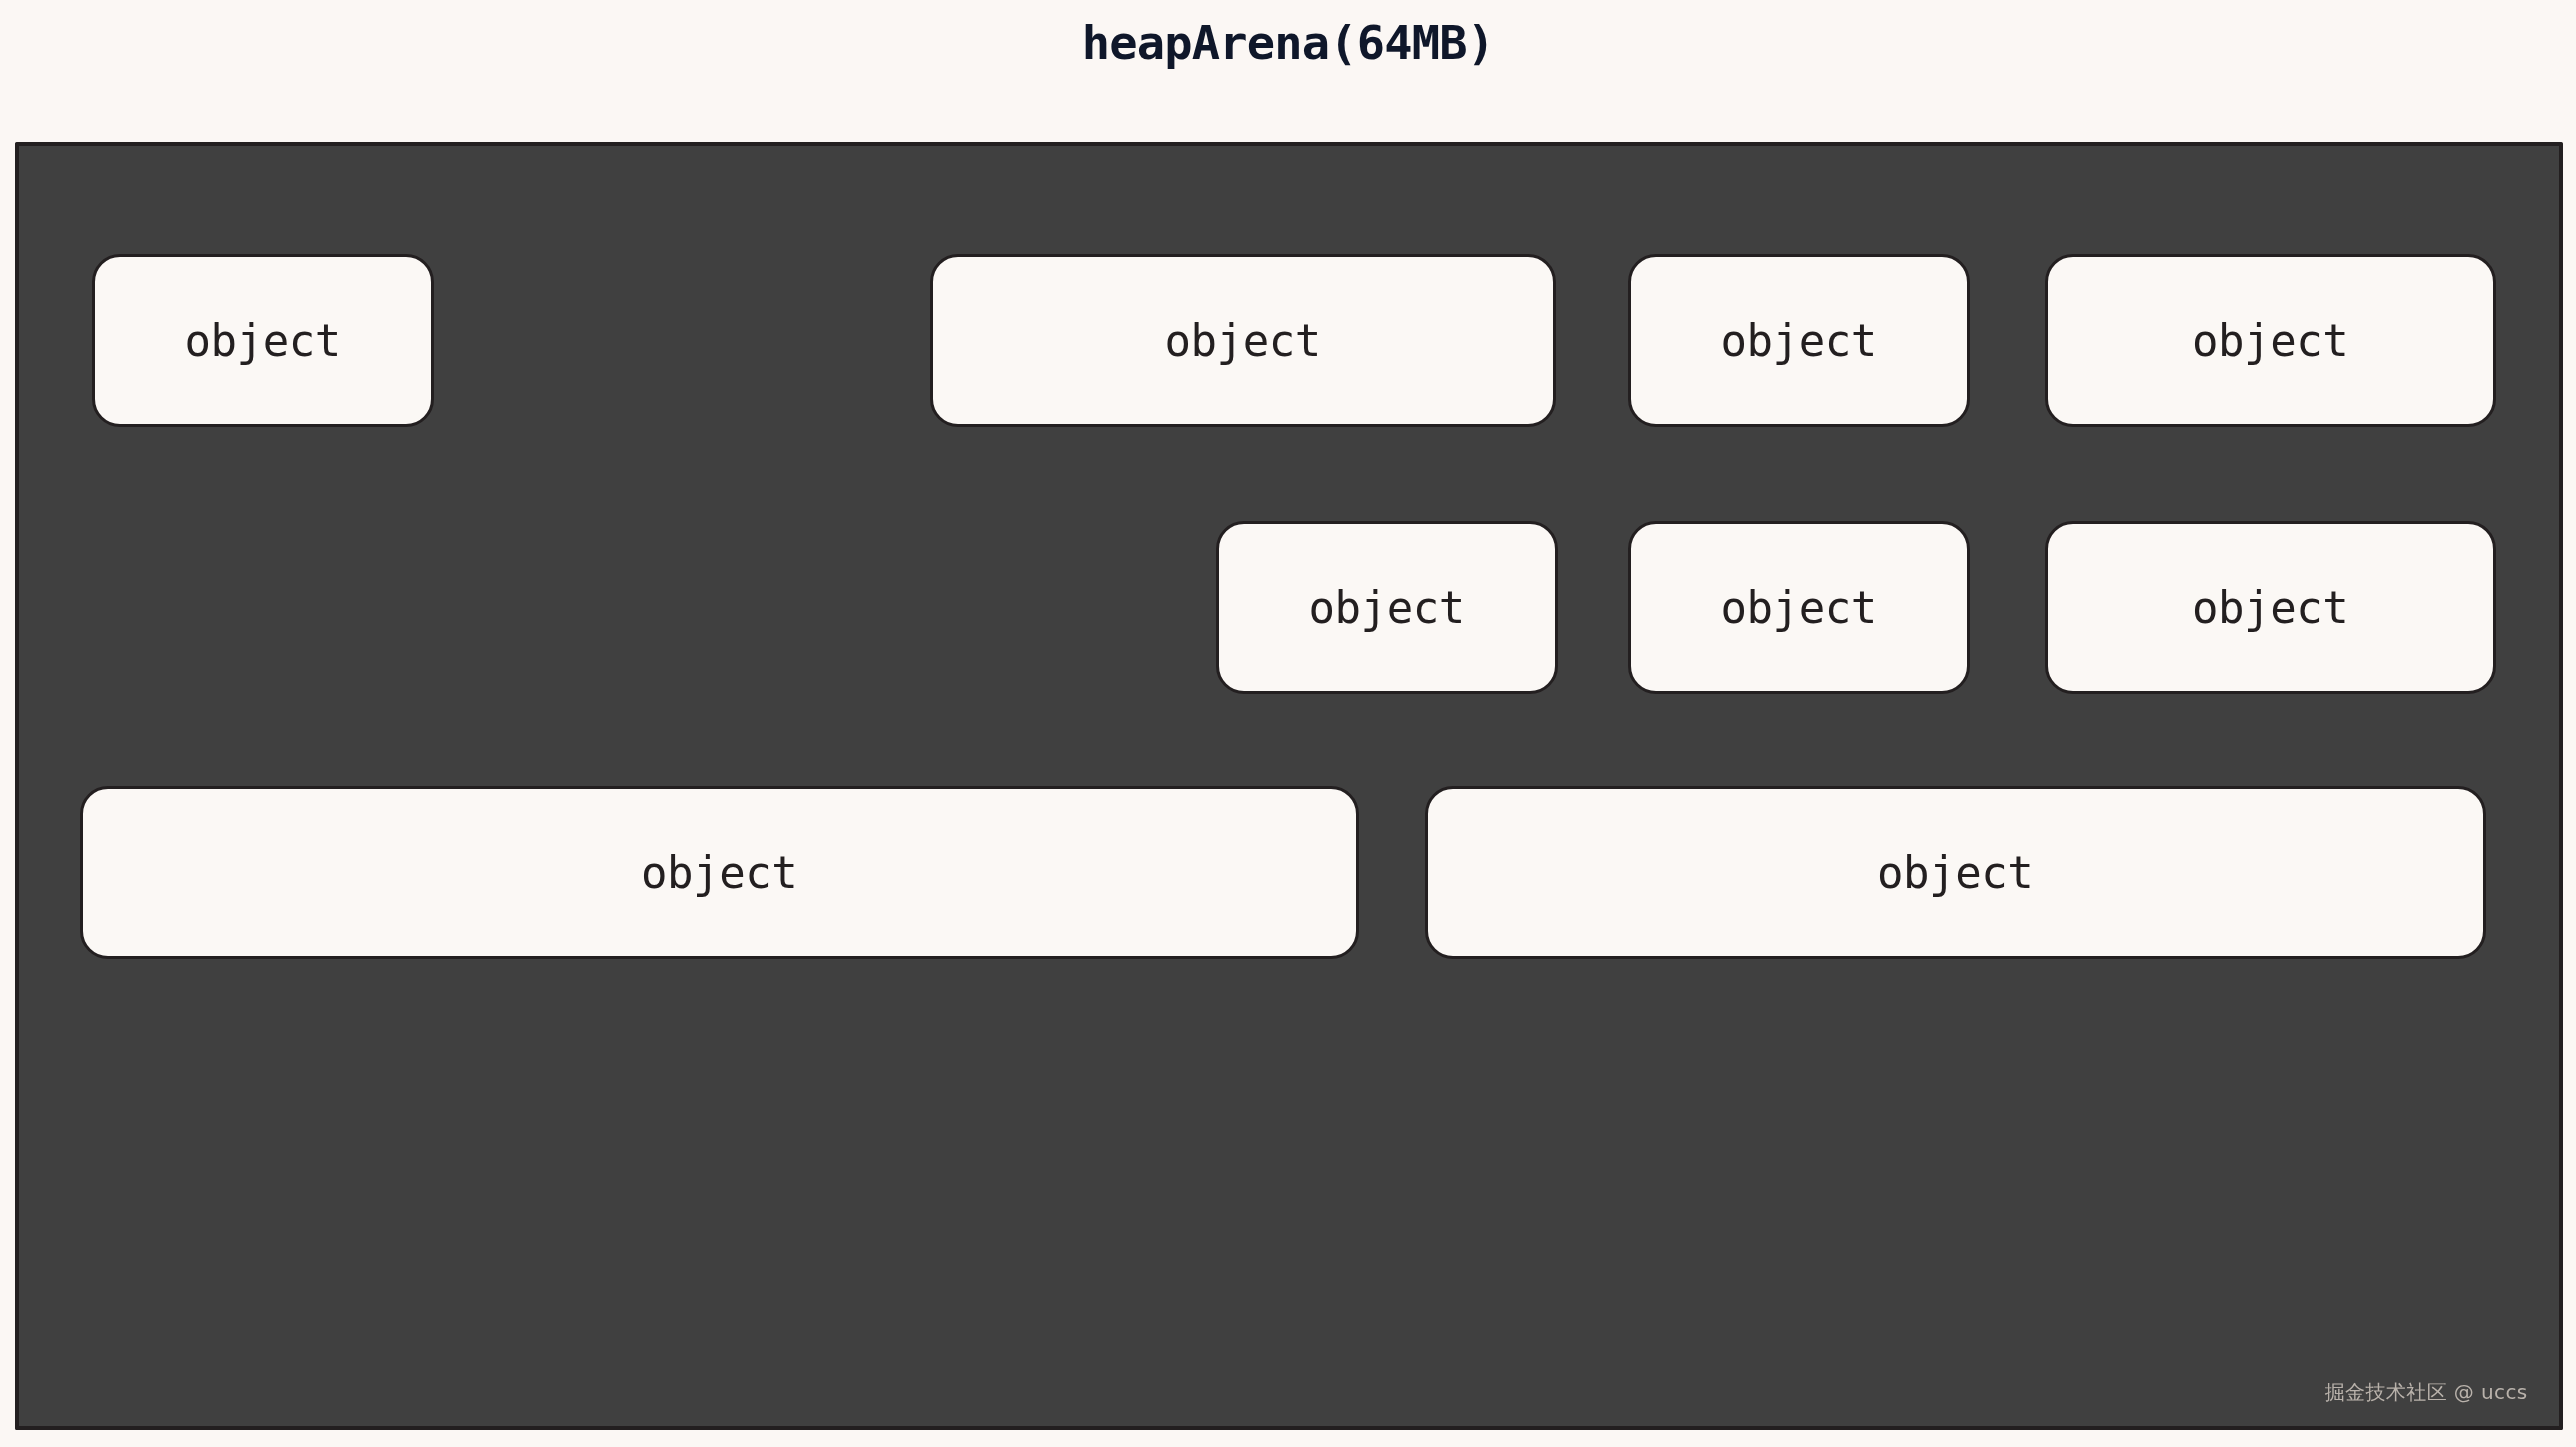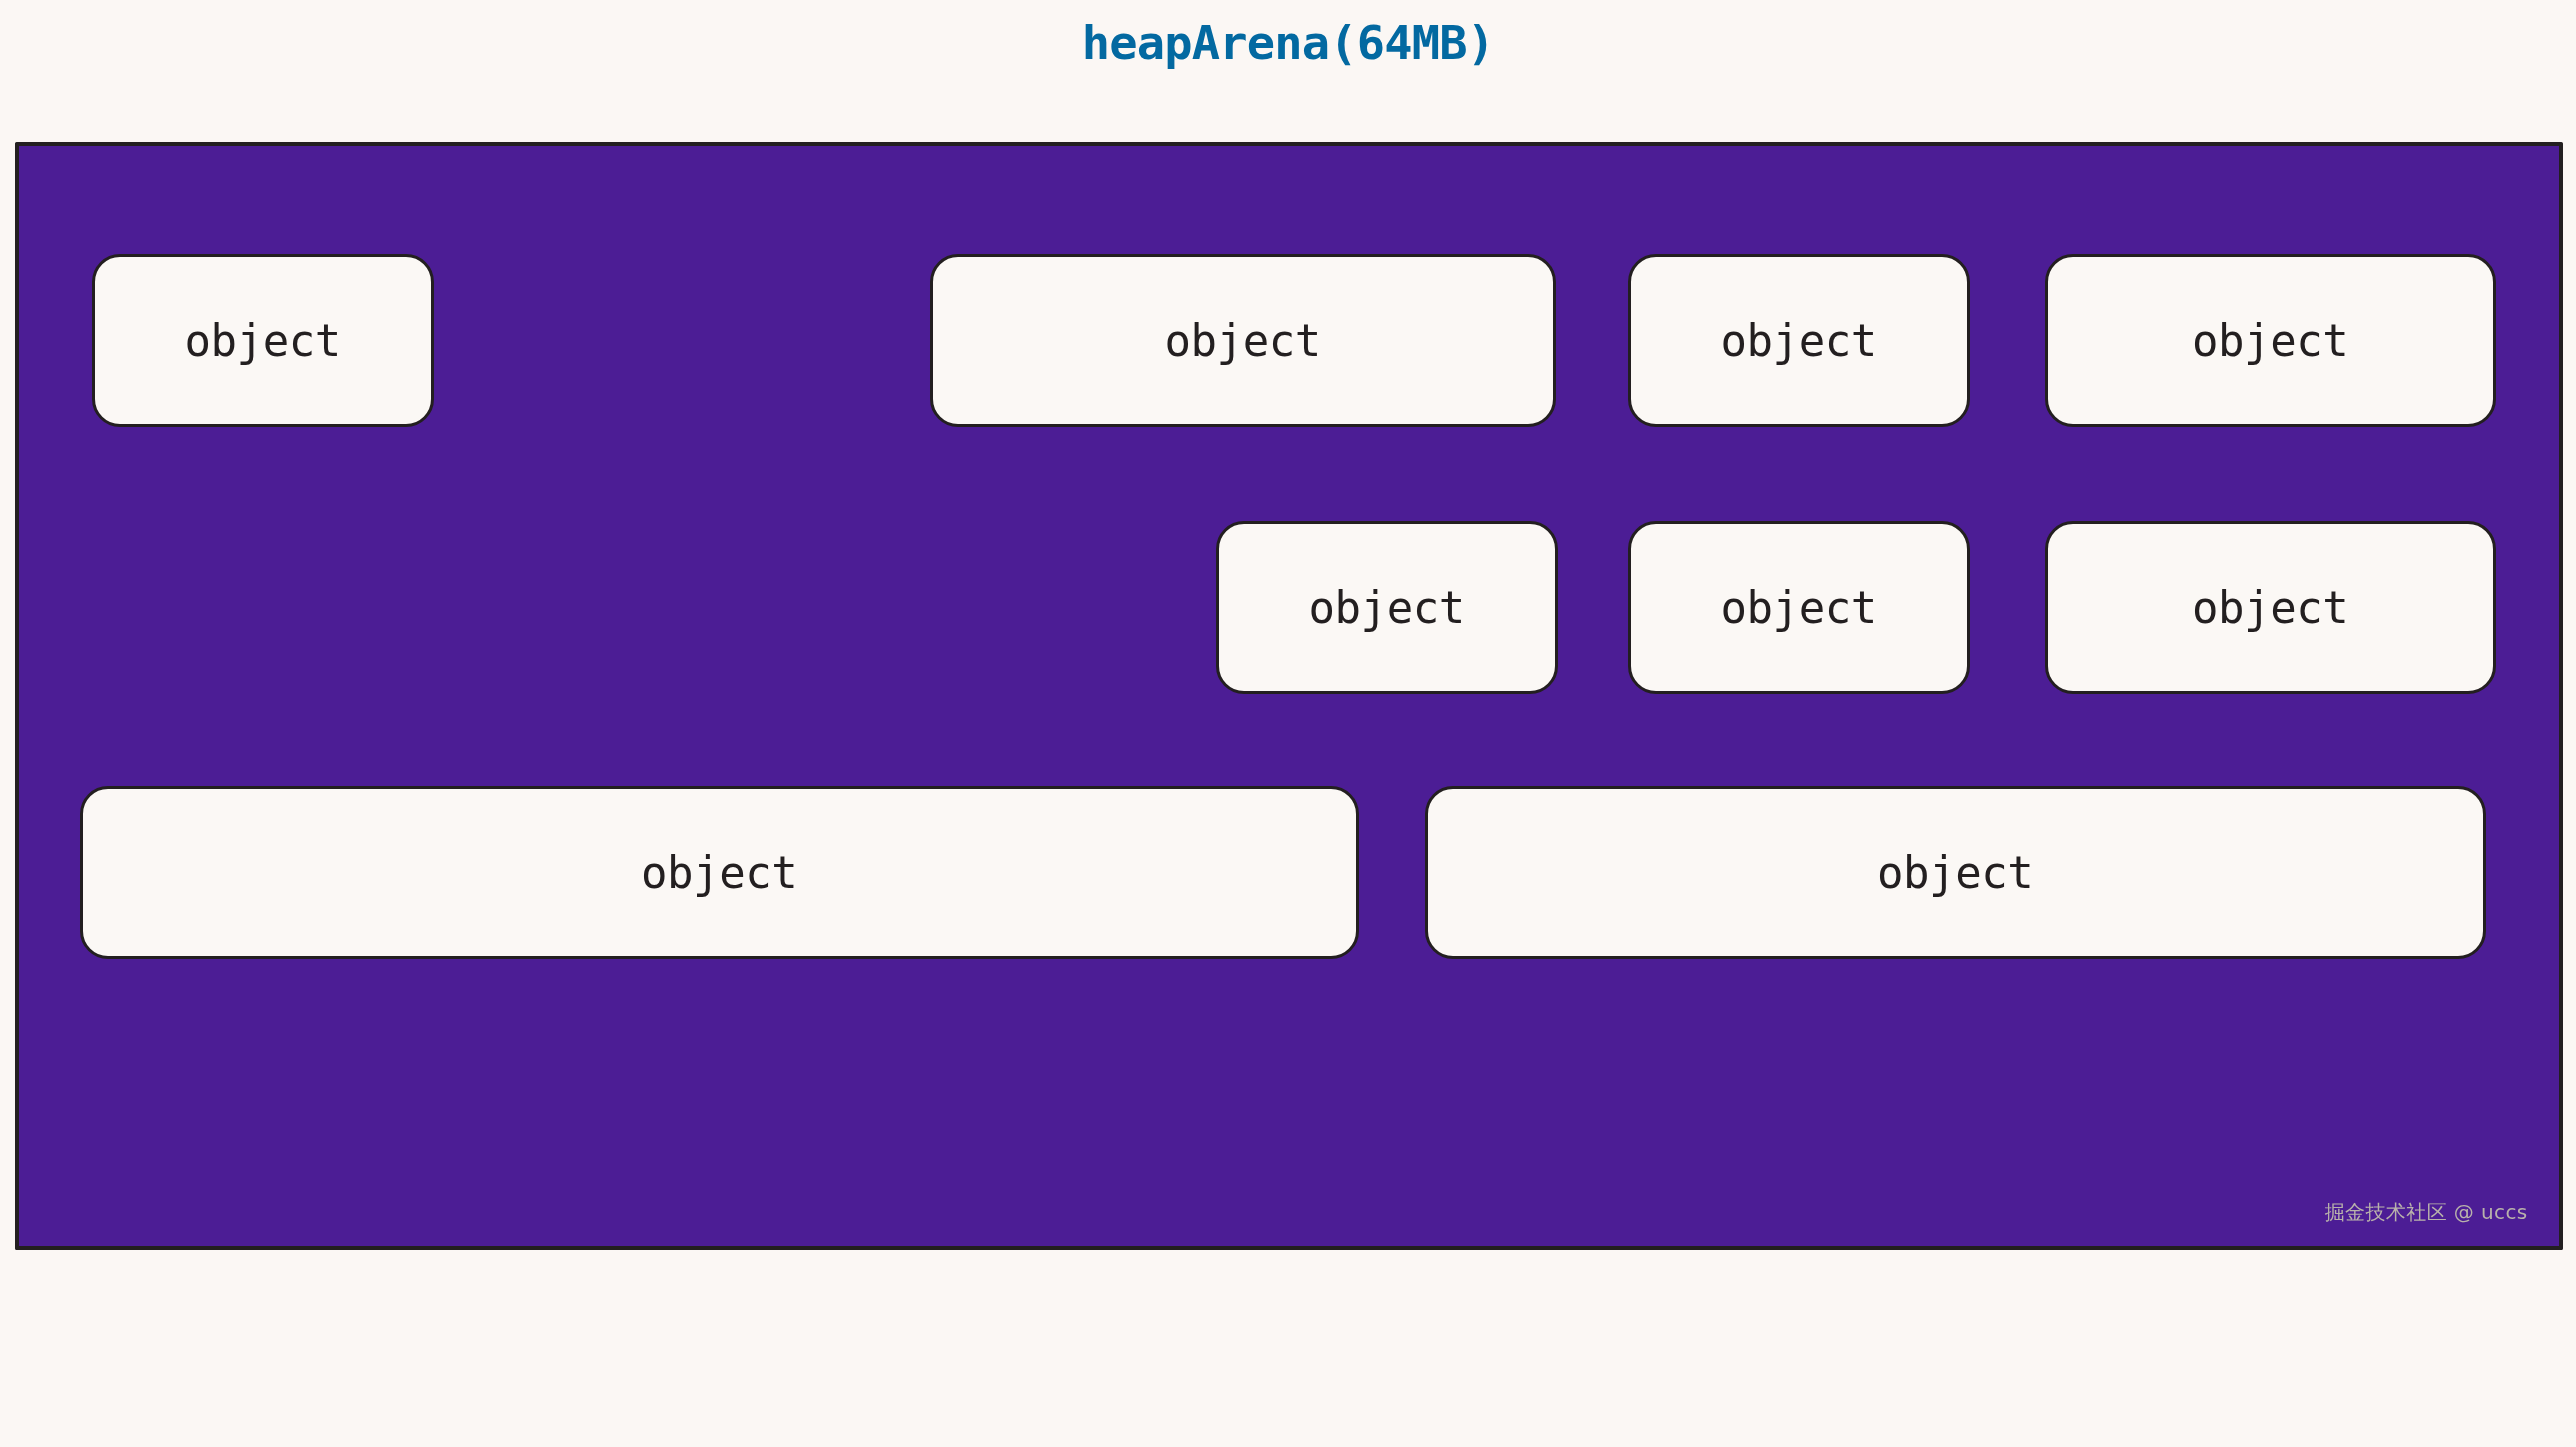--- a/index.html
+++ b/index.html
@@ -28,33 +28,33 @@
   .diagram-title {
     position: absolute;
     left: 0;
     top: 14px;
     width: 2576px;
     text-align: center;
     font-family: "DejaVu Sans Mono", "Liberation Mono", monospace;
     font-size: 47px;
     font-weight: 700;
     letter-spacing: -0.8px;
-    color: #0369a1;
+    color: #0f172a;
     white-space: pre;
     line-height: 57px;
   }
 
   
   .arena {
     position: absolute;
     left: 14.7px;
     top: 142px;
     width: 2548px;
-    height: 1108px;
-    background: #4c1d95;
+    height: 1288px;
+    background: #404040;
     border: 4.1px solid #231f20;
     border-radius: 1.6px;
   }
 
   
   .obj-box {
     position: absolute;
     background: #fbf8f5;
     border: 3.3px solid #231f20;
     border-radius: 28px;

